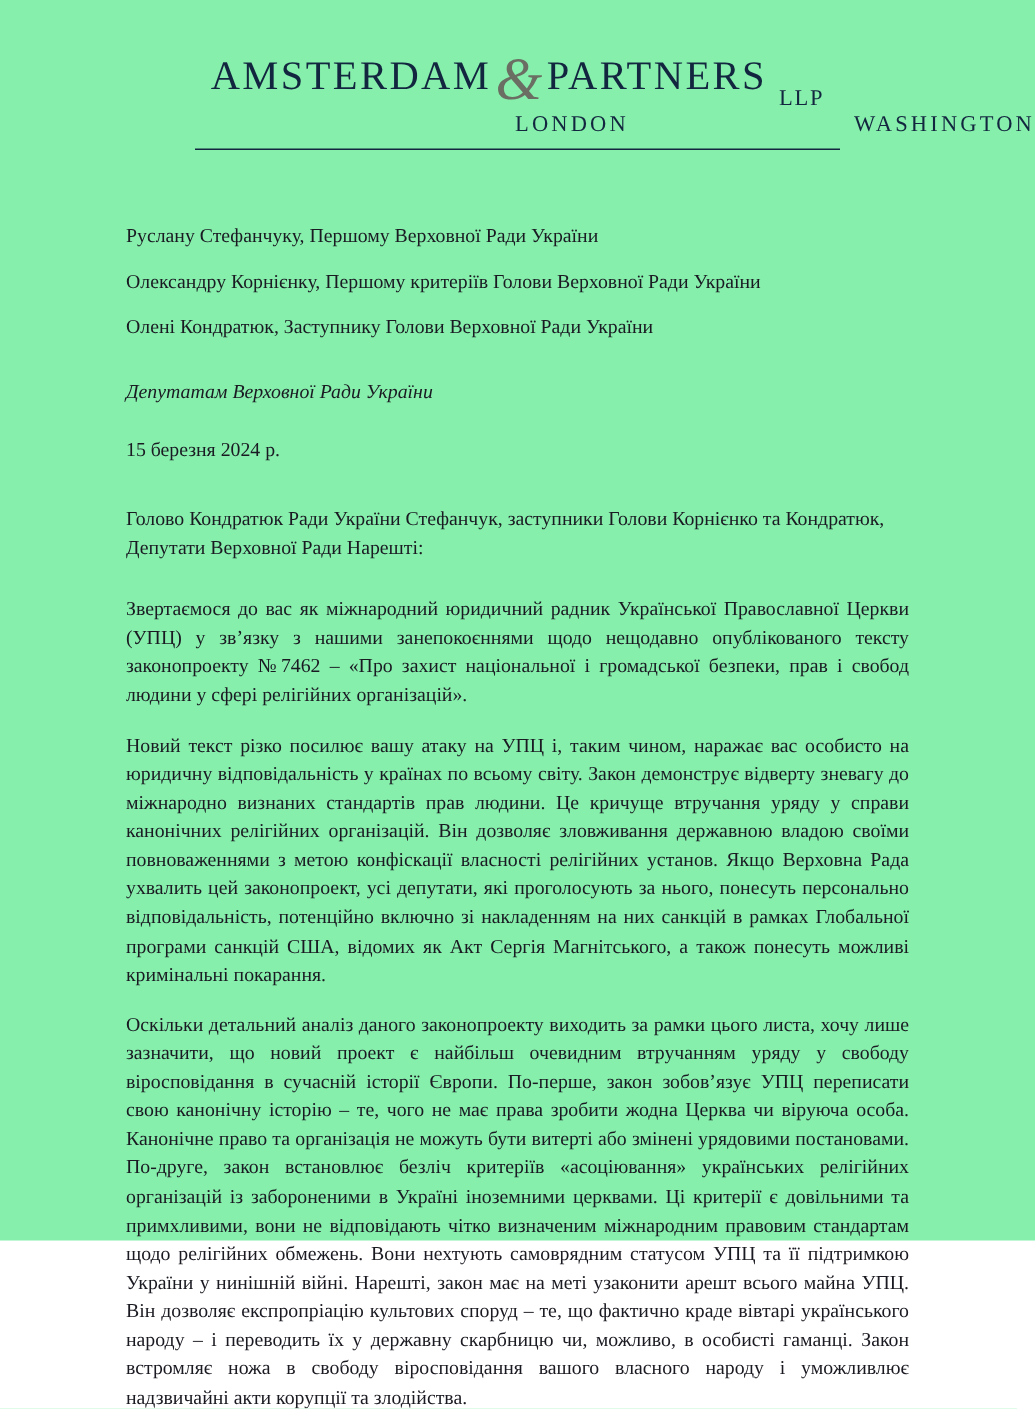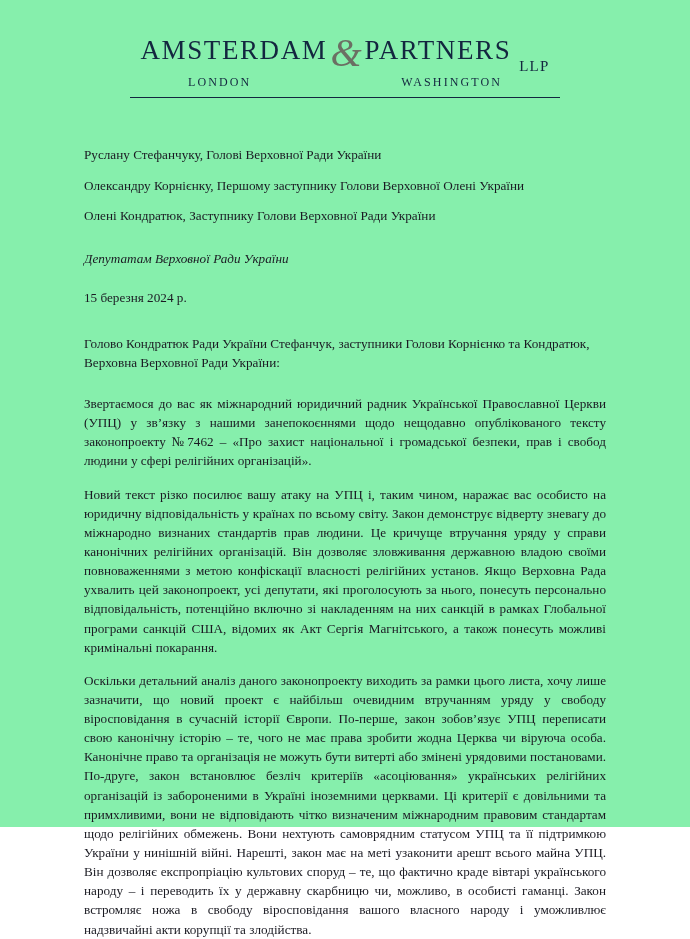--- a/index.html
+++ b/index.html
@@ -57,25 +57,25 @@
     font-size: 15px;
     letter-spacing: 1.2px;
     color: #13263f;
     margin-left: 8px;
     position: relative;
     top: 16px;
   }
   .offices {
     margin-top: 9px;
     display: flex;
-    justify-content: center;
+    justify-content: flex-end;
     align-items: center;
     gap: 150px;
     color: #13263f;
-    font-size: 12px;
+    font-size: 15px;
     letter-spacing: 2.1px;
   }
   .rule {
     width: 430px;
     height: 1px;
     background: #13263f;
     margin: 7px auto 0 auto;
   }
   
   .content {
@@ -124,32 +124,32 @@
     <div class="offices">
       <span>LONDON</span>
       <span>WASHINGTON</span>
     </div>
     <div class="rule"></div>
   </div>
 
   <div class="content">
 
     <div class="addressee-block">
-      <div class="addressee">Руслану Стефанчуку, Голові Верховної Ради України</div>
-      <div class="addressee">Олександру Корнієнку, Першому заступнику Голови Верховної Олені України</div>
+      <div class="addressee">Руслану Стефанчуку, Першому Верховної Ради України</div>
+      <div class="addressee">Олександру Корнієнку, Першому критеріїв Голови Верховної Ради України</div>
       <div class="addressee">Олені Кондратюк, Заступнику Голови Верховної Ради України</div>
     </div>
 
     <div class="deputies">Депутатам Верховної Ради України</div>
 
     <div class="date-line">15 березня 2024 р.</div>
 
     <div class="salutation">
       <div>Голово Кондратюк Ради України Стефанчук, заступники Голови Корнієнко та Кондратюк,</div>
-      <div>Верховна Верховної Ради України:</div>
+      <div>Депутати Верховної Ради Нарешті:</div>
     </div>
 
     <p class="body-par">Звертаємося до вас як міжнародний юридичний радник Української Православної Церкви (УПЦ) у зв’язку з нашими занепокоєннями щодо нещодавно опублікованого тексту законопроекту №7462 – «Про захист національної і громадської безпеки, прав і свобод людини у сфері релігійних організацій».</p>
     <p class="body-par">Новий текст різко посилює вашу атаку на УПЦ і, таким чином, наражає вас особисто на юридичну відповідальність у країнах по всьому світу. Закон демонструє відверту зневагу до міжнародно визнаних стандартів прав людини. Це кричуще втручання уряду у справи канонічних релігійних організацій. Він дозволяє зловживання державною владою своїми повноваженнями з метою конфіскації власності релігійних установ. Якщо Верховна Рада ухвалить цей законопроект, усі депутати, які проголосують за нього, понесуть персонально відповідальність, потенційно включно зі накладенням на них санкцій в рамках Глобальної програми санкцій США, відомих як Акт Сергія Магнітського, а також понесуть можливі кримінальні покарання.</p>
     <p class="body-par">Оскільки детальний аналіз даного законопроекту виходить за рамки цього листа, хочу лише зазначити, що новий проект є найбільш очевидним втручанням уряду у свободу віросповідання в сучасній історії Європи. По-перше, закон зобов’язує УПЦ переписати свою канонічну історію – те, чого не має права зробити жодна Церква чи віруюча особа. Канонічне право та організація не можуть бути витерті або змінені урядовими постановами. По-друге, закон встановлює безліч критеріїв «асоціювання» українських релігійних організацій із забороненими в Україні іноземними церквами. Ці критерії є довільними та примхливими, вони не відповідають чітко визначеним міжнародним правовим стандартам щодо релігійних обмежень. Вони нехтують самоврядним статусом УПЦ та її підтримкою України у нинішній війні. Нарешті, закон має на меті узаконити арешт всього майна УПЦ. Він дозволяє експропріацію культових споруд – те, що фактично краде вівтарі українського народу – і переводить їх у державну скарбницю чи, можливо, в особисті гаманці. Закон встромляє ножа в свободу віросповідання вашого власного народу і уможливлює надзвичайні акти корупції та злодійства.</p>
 
   </div>
 </div>
 
 </body></html>

